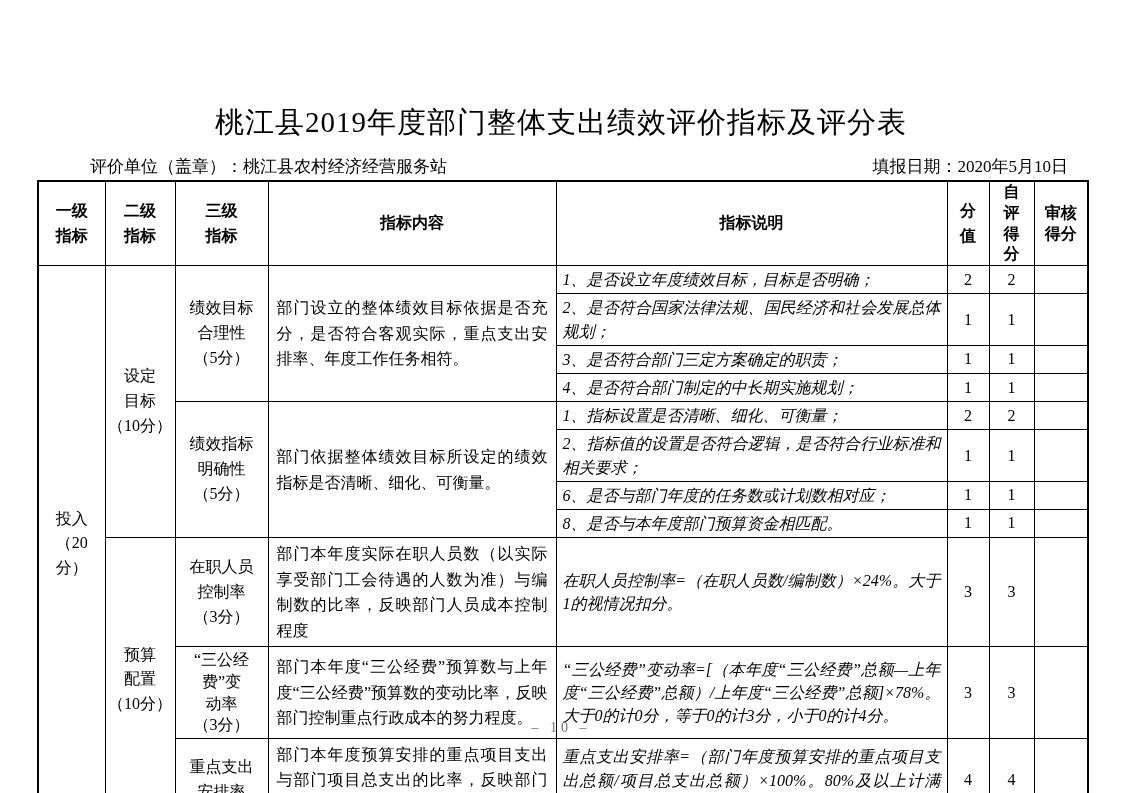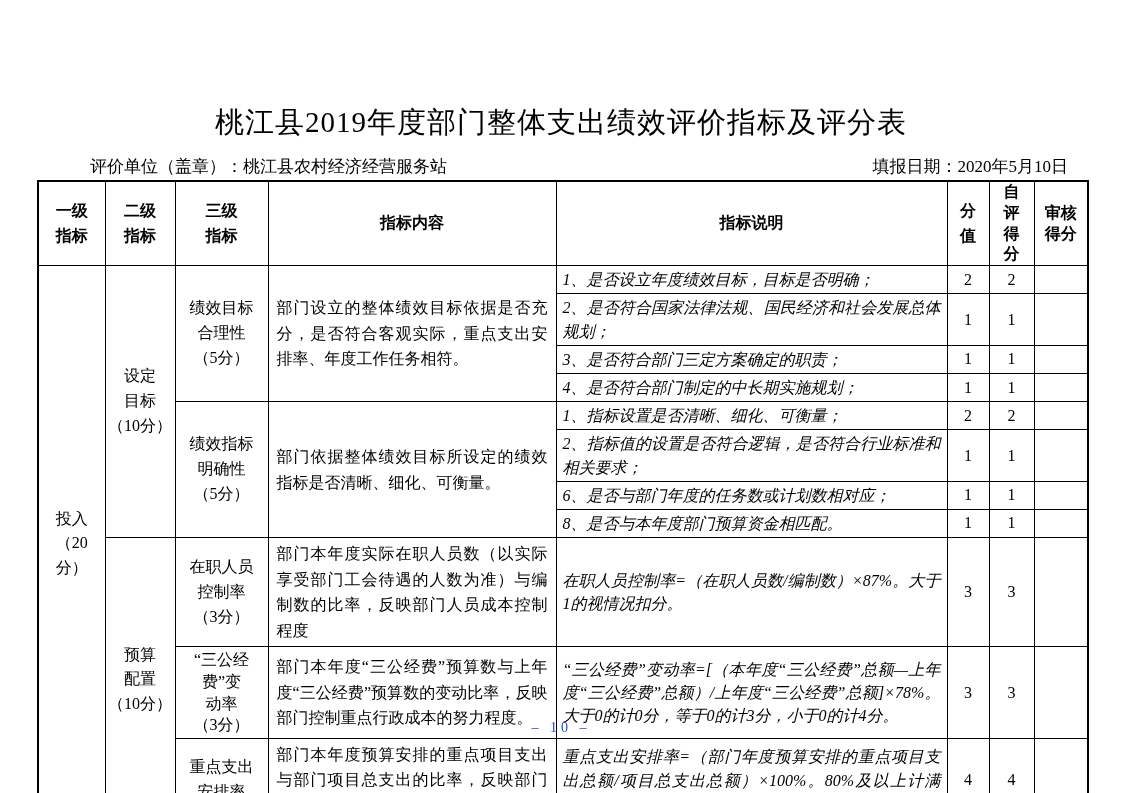--- a/index.html
+++ b/index.html
@@ -44,21 +44,21 @@
     font-size: 16px;
   }
   .c-center { text-align: center; padding: 2px 2px; }
   .c-left   { text-align: left; padding: 3px 8px; text-align: justify; }
   .c-desc   { text-align: left; padding: 2px 6px; text-align: justify; line-height: 1.45; font-style: italic; }
   .pre { white-space: pre-line; line-height: 1.55; display: inline-block; }
   .content-cell { line-height: 1.6; }
   .num { font-size: 16px; }
   .footer {
     position: absolute; top: 720px; left: 0; width: 100%;
-    text-align: center; font-size: 14px; color: #1d4ed8;
+    text-align: center; font-size: 14px; color: #737373;
     letter-spacing: 4px;
   }
 </style>
 </head>
 <body>
 
 <div class="title">桃江县2019年度部门整体支出绩效评价指标及评分表</div>
 
 <div class="subline">
   <span>评价单位（盖章）：桃江县农村经济经营服务站</span>
@@ -159,21 +159,21 @@
       <td class="c-center num"></td>
     </tr>
     <tr style="height:62px">
       <td class="c-center" rowspan="3"><span class="pre">预算
 配置
 （10分）</span></td>
       <td class="c-center"><span class="pre">在职人员
 控制率
 （3分）</span></td>
       <td class="c-left content-cell">部门本年度实际在职人员数（以实际享受部门工会待遇的人数为准）与编制数的比率，反映部门人员成本控制程度</td>
-      <td class="c-desc">在职人员控制率=（在职人员数/编制数）×87%。大于1的视情况扣分。</td>
+      <td class="c-desc">在职人员控制率=（在职人员数/编制数）×24%。大于1的视情况扣分。</td>
       <td class="c-center num">3</td>
       <td class="c-center num">3</td>
       <td class="c-center num"></td>
     </tr>
     <tr style="height:84px">
       <td class="c-center"><span class="pre" style="line-height:1.35">“三公经
 费”变
 动率
 （3分）</span></td>
       <td class="c-left content-cell">部门本年度“三公经费”预算数与上年度“三公经费”预算数的变动比率，反映部门控制重点行政成本的努力程度。</td>

